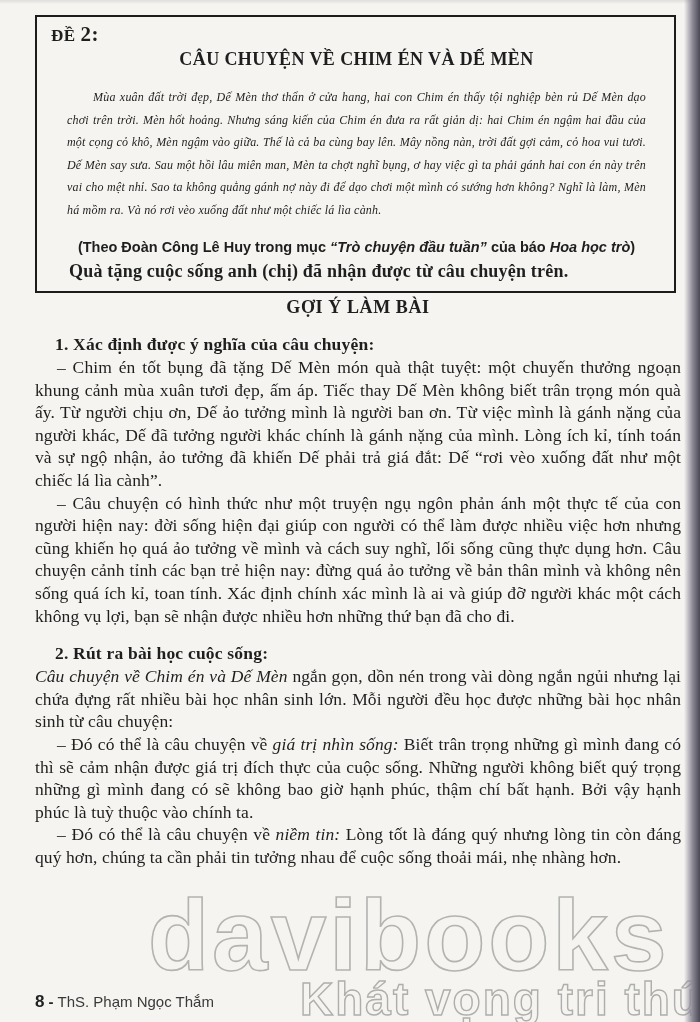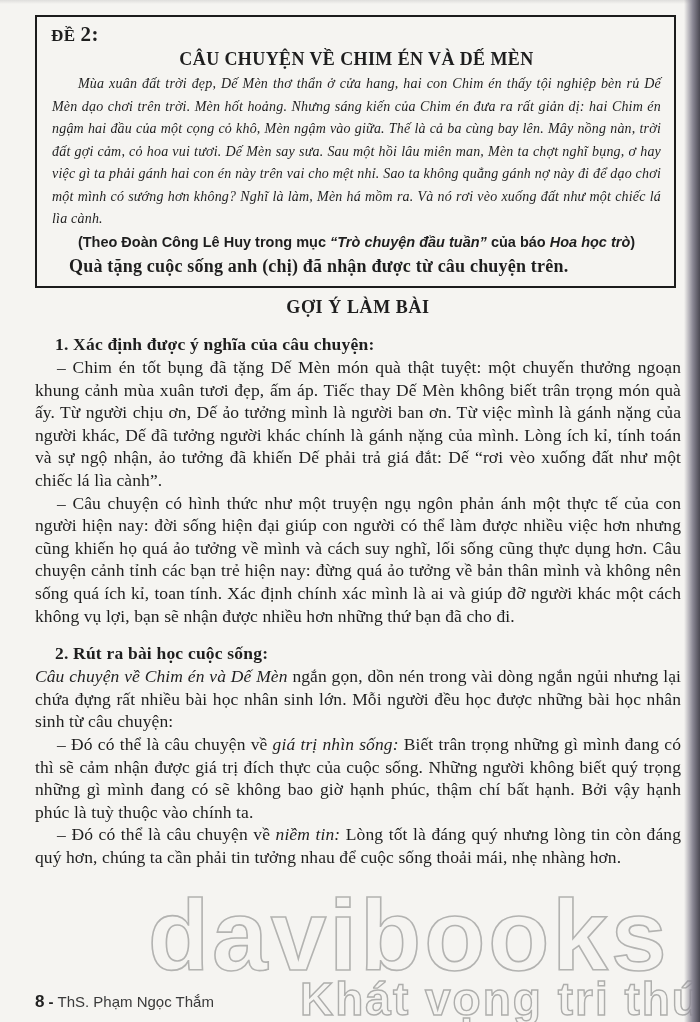--- a/index.html
+++ b/index.html
@@ -33,23 +33,23 @@
     font-weight:bold;font-size:17px;letter-spacing:.5px;
   }
   .de-label .de-num{font-size:21px;}
   .box-title{
     margin:2px 0 3px 0;
     text-align:center;
     font-size:18px;font-weight:bold;
     letter-spacing:.4px;
   }
   .story{
-    margin:1px;
+    margin:16px;
     font-style:italic;
-    font-size:14px;line-height:22.5px;
+    font-size:12px;line-height:22.5px;
     text-align:justify;
     text-indent:26px;
     letter-spacing:.2px;
   }
   .attribution{
     margin:1px 0 0 0;
     text-align:center;
     font-family:"Liberation Sans", sans-serif;
     font-weight:bold;
     font-size:14.5px;line-height:21px;

